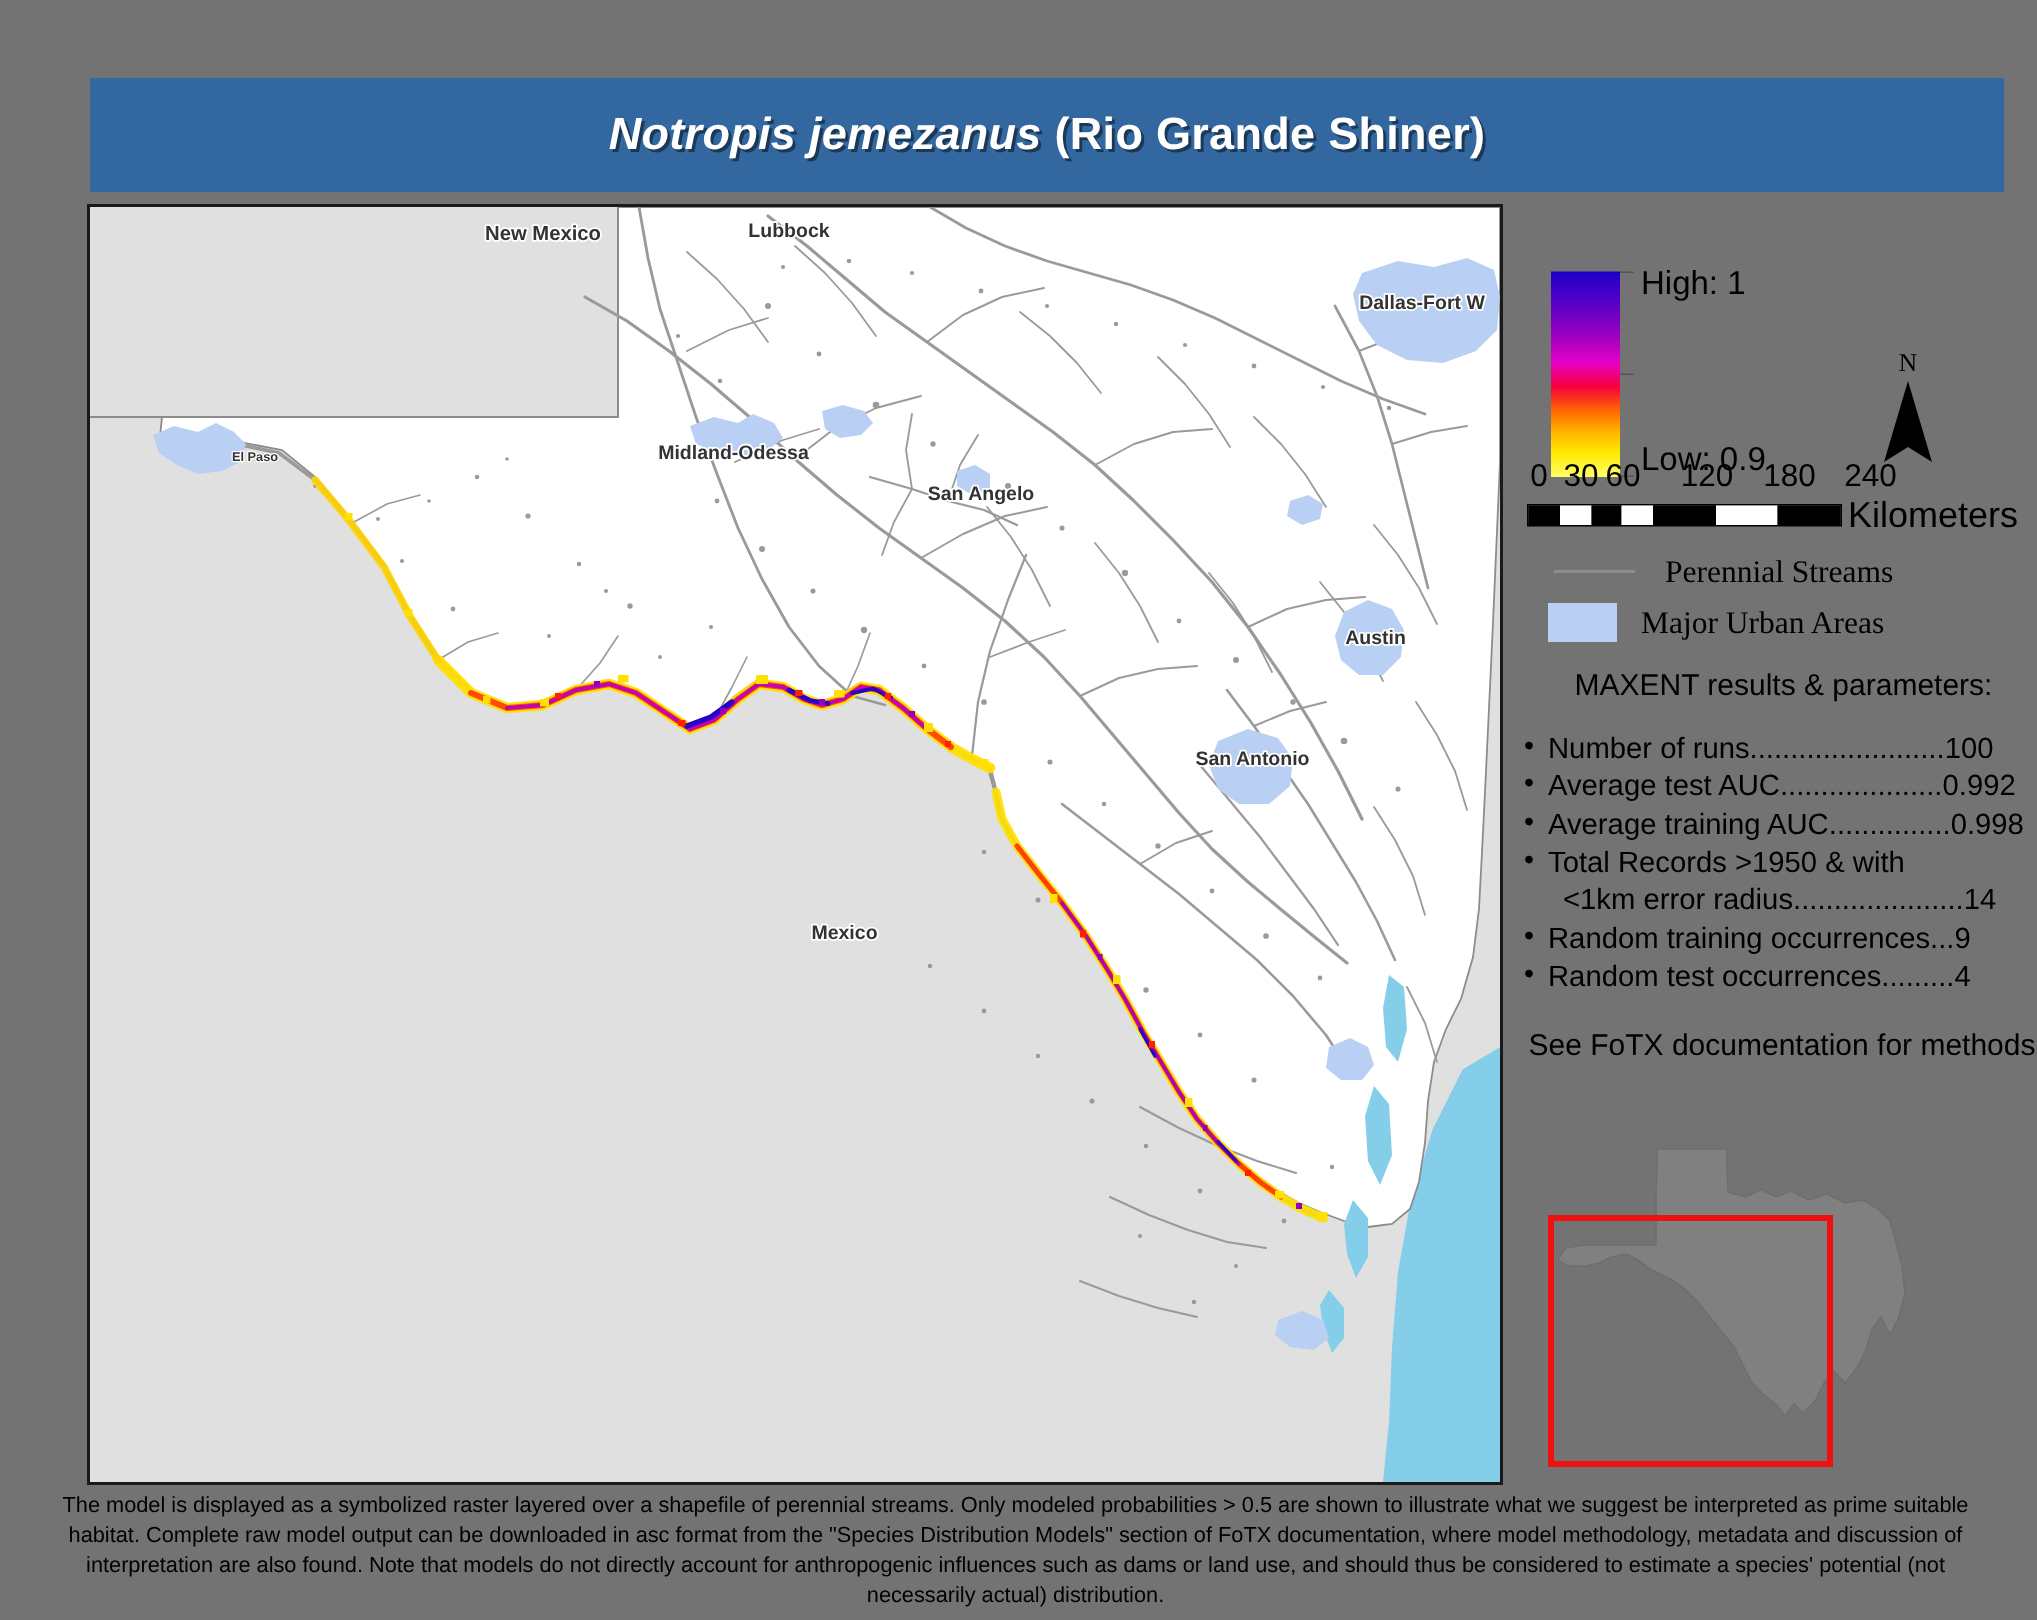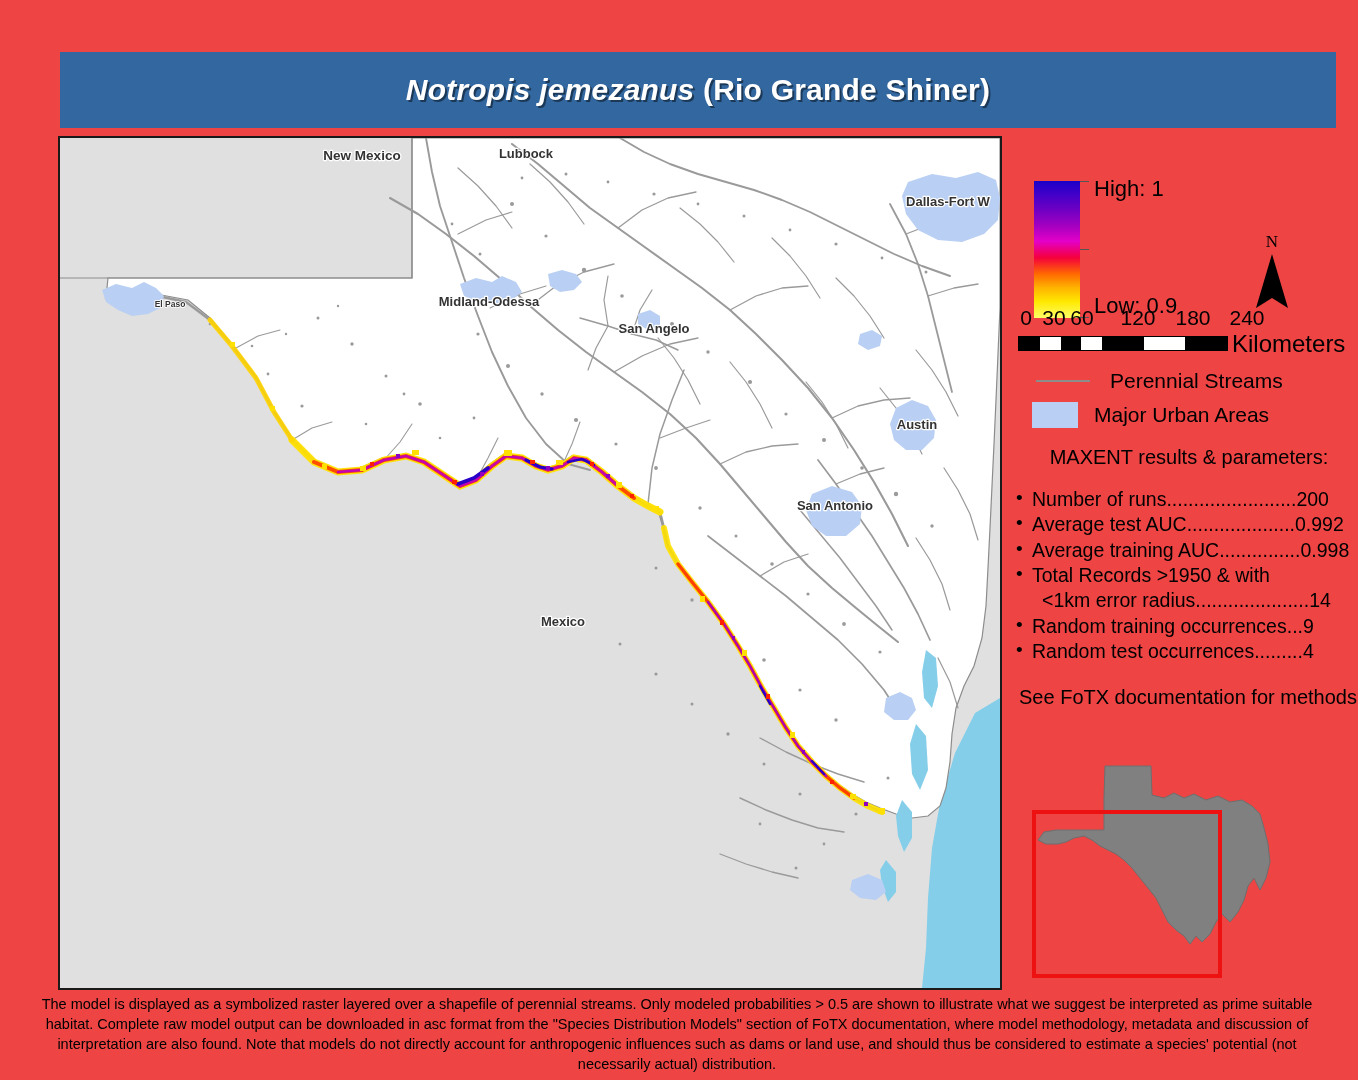--- a/index.html
+++ b/index.html
@@ -8,21 +8,21 @@
     margin: 0; padding: 0;
     width: 1358px; height: 1080px;
     background: #ffffff;
     font-family: "Liberation Sans", sans-serif;
     overflow: hidden;
   }
   #page {
     position: relative;
     width: 1358px;
     height: 1080px;
-    background: #ef4444;
+    background: #737373;
   }
 
   
   #title-banner {
     position: absolute;
     left: 60px; top: 52px;
     width: 1276px; height: 76px;
     background: #33679f;
     display: flex;
     align-items: center;
@@ -203,20 +203,21 @@
   .swatch-box {
     width: 46px; height: 26px;
     background: #b9cff3;
     flex: 0 0 46px;
   }
   .legend-label {
     font-size: 21px;
     color: #000;
     margin-left: 16px;
     white-space: nowrap;
+    font-family: Liberation Serif, serif;
   }
 
   
   #maxent {
     position: absolute;
     left: 0px; top: 310px;
     width: 348px;
   }
   #maxent-heading {
     font-size: 20px;
@@ -617,21 +618,21 @@
       <div class="legend-row">
         <span class="swatch-box"></span>
         <span class="legend-label">Major Urban Areas</span>
       </div>
     </div>
 
     <div id="maxent">
       <div id="maxent-heading">MAXENT results &amp; parameters:</div>
       <ul id="maxent-list">
         <li class="bulleted">
-          <span>Number of runs</span><span>........................</span><span>200</span>
+          <span>Number of runs</span><span>........................</span><span>100</span>
         </li>
         <li class="bulleted">
           <span>Average test AUC</span><span>....................</span><span>0.992</span>
         </li>
         <li class="bulleted">
           <span>Average training AUC</span><span>...............</span><span>0.998</span>
         </li>
         <li class="bulleted">
           <span>Total Records &gt;1950 &amp; with</span>
         </li>

